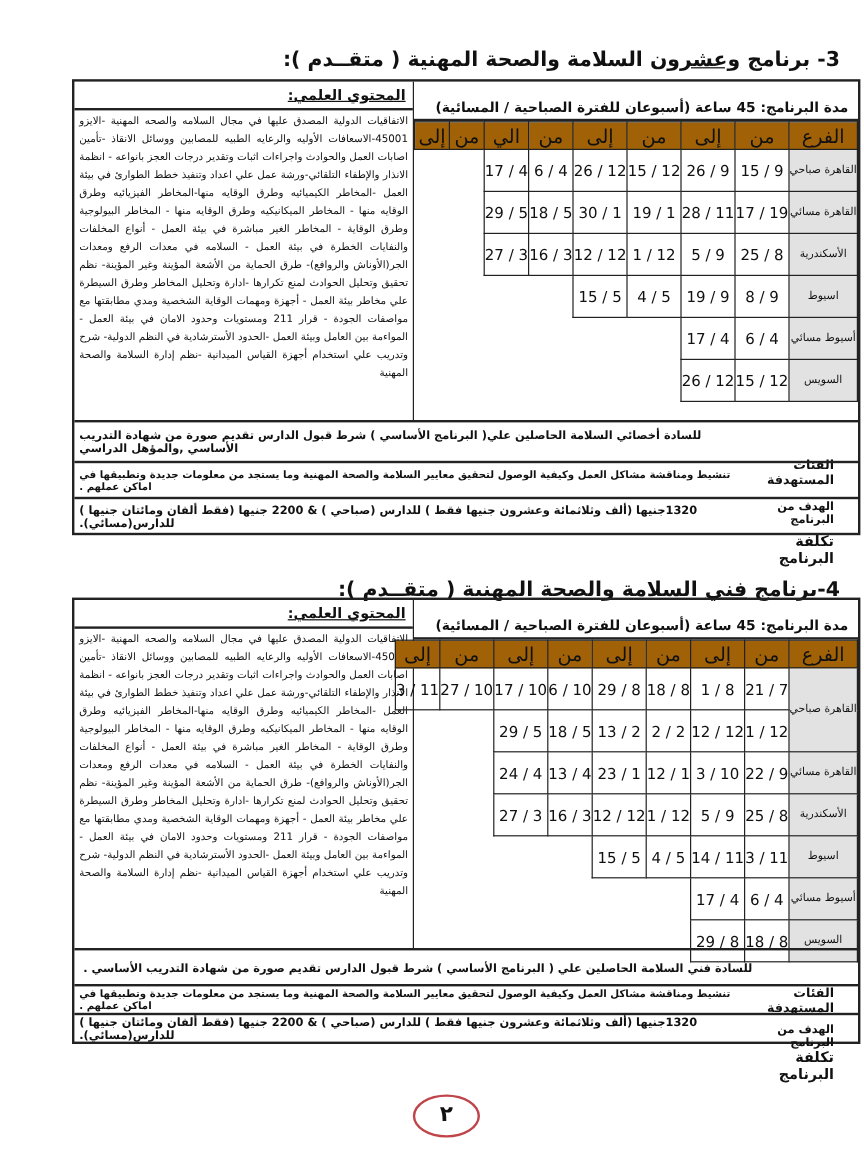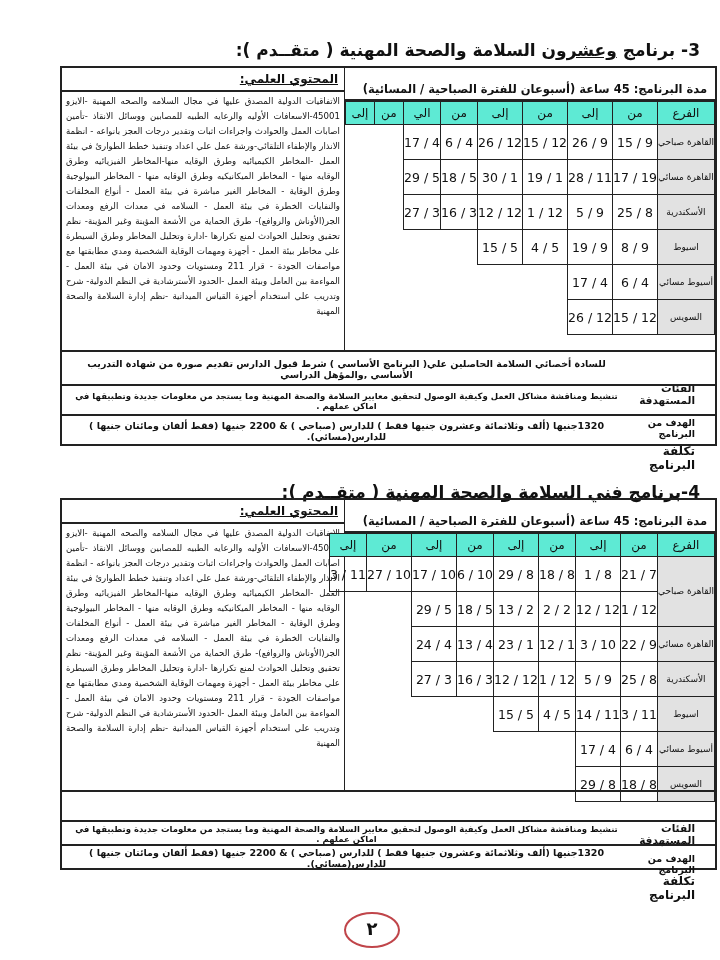--- a/index.html
+++ b/index.html
@@ -8,26 +8,26 @@
   .section-title .u { text-decoration:underline; }
   .block { position:absolute; left:60px; width:657px; border:2px solid #222; box-sizing:border-box; }
   .content-col { position:absolute; left:0; top:0; width:283px; border-right:1px solid #222; box-sizing:border-box; }
   .content-head { height:22px; border-bottom:2px solid #222; direction:rtl; text-align:right; padding-right:6px; font-weight:bold; font-size:12px; line-height:22px; }
   .content-head span { text-decoration:underline; }
   .content-body { direction:rtl; text-align:justify; font-size:8.6px; line-height:15px; padding:2px 4px 0 4px; }
   .sched { position:absolute; left:283px; top:11px; width:370px; }
   .duration { height:20px; border-bottom:2px solid #222; direction:rtl; text-align:right; padding-right:8px; font-size:11.5px; font-weight:bold; line-height:20px; }
   table.grid { border-collapse:collapse; direction:rtl; position:absolute; right:0; }
   table.grid td { border:1px solid #222; font-size:12.5px; text-align:center; padding:0; height:34px; white-space:nowrap; }
-  table.grid td.hdr { background:#5eead4; height:22px; font-size:12px; }
+  table.grid td.hdr { background:#a16207; height:22px; font-size:16px; }
   table.grid td.branch { background:#e2e2e2; font-size:9px; width:38px; line-height:11px; }
   table.grid td.empty { border:none; }
   .info-row { position:absolute; left:0; right:0; border-top:2px solid #222; direction:rtl; display:flex; }
   .info-label { width:84px; border-left:1px solid #222; font-weight:bold; font-size:10.5px; text-align:right; padding-right:20px; box-sizing:border-box; display:flex; align-items:center;margin-top:42px; }
-  .info-val { flex:1; font-size:9.5px; font-weight:bold; text-align:center; padding:0 4px; display:flex; align-items:center; }
+  .info-val { flex:1; font-size:9.5px; font-weight:bold; text-align:left; padding:0 4px; display:flex; align-items:center; }
   .page-num { position:absolute; left:344px; top:912px; width:56px; height:36px; border:2.5px solid #c0454a; border-radius:50%; box-sizing:border-box; text-align:center; font-weight:bold; font-size:18px; line-height:30px; }
 </style>
 </head>
 <body>
 
 <div class="section-title" style="top:40px;">
   <span>3- برنامج </span><span class="u">وعشرون</span><span> السلامة والصحة المهنية ( متقــدم ):</span>
 </div>
 
 <div class="block" style="top:66px; height:380px;">
@@ -202,20 +202,21 @@
         <td class="branch">السويس</td>
         <td style="height:30px;">8 / 18</td>
         <td>8 / 29</td>
         <td class="empty" colspan="6"></td>
       </tr>
     </tbody>
       </table>
   </div>
   <div class="info-row" style="top:290px; height:30px;">
     <div class="info-label">الفئات المستهدفة</div>
+    <div class="info-val">للسادة فني السلامة الحاصلين علي ( البرنامج الأساسي ) شرط قبول الدارس تقديم صورة من شهادة التدريب الأساسي .</div>
   </div>
   <div class="info-row" style="top:320px; height:24px;">
     <div class="info-label" style="font-size:9.5px;">الهدف من البرنامج</div>
     <div class="info-val" style="font-size:8.5px;">تنشيط ومناقشة مشاكل العمل وكيفية الوصول لتحقيق معايير السلامة والصحة المهنية وما يستجد من معلومات جديدة وتطبيقها في اماكن عملهم .</div>
   </div>
   <div class="info-row" style="top:344px; height:24px;">
     <div class="info-label" style="font-size:12px;">تكلفة البرنامج</div>
     <div class="info-val">1320جنيها (ألف وثلاثمائة وعشرون جنيها فقط ) للدارس (صباحي ) &amp; 2200 جنيها (فقط ألفان ومائتان جنيها ) للدارس(مسائي).</div>
   </div>
 </div>

